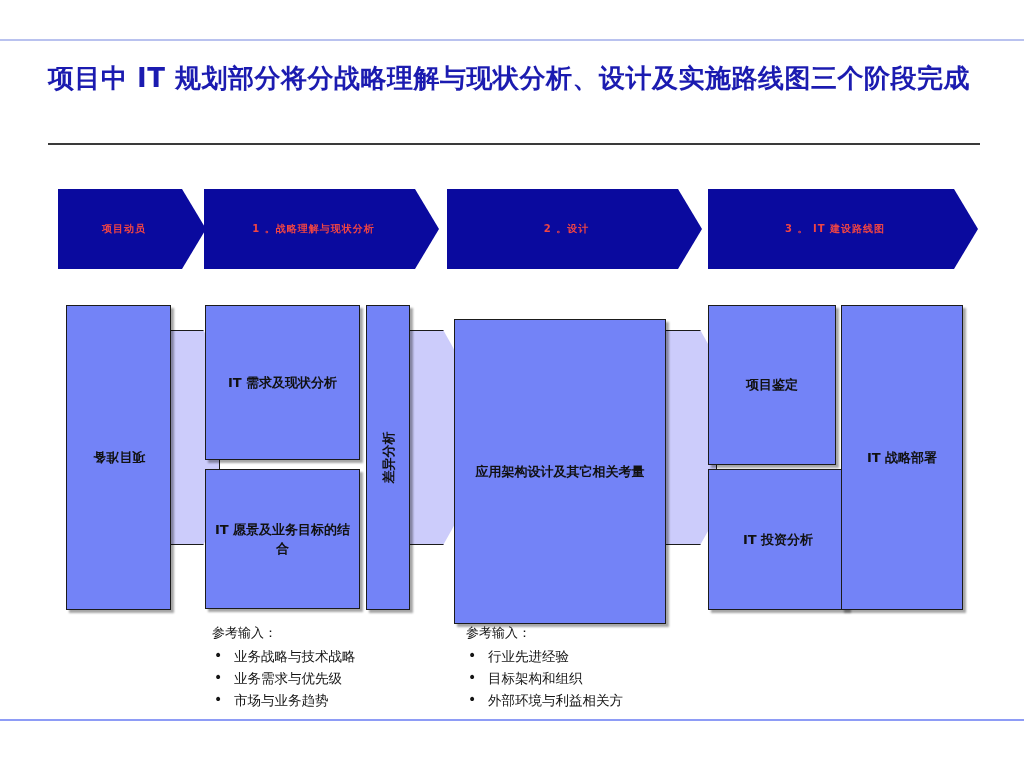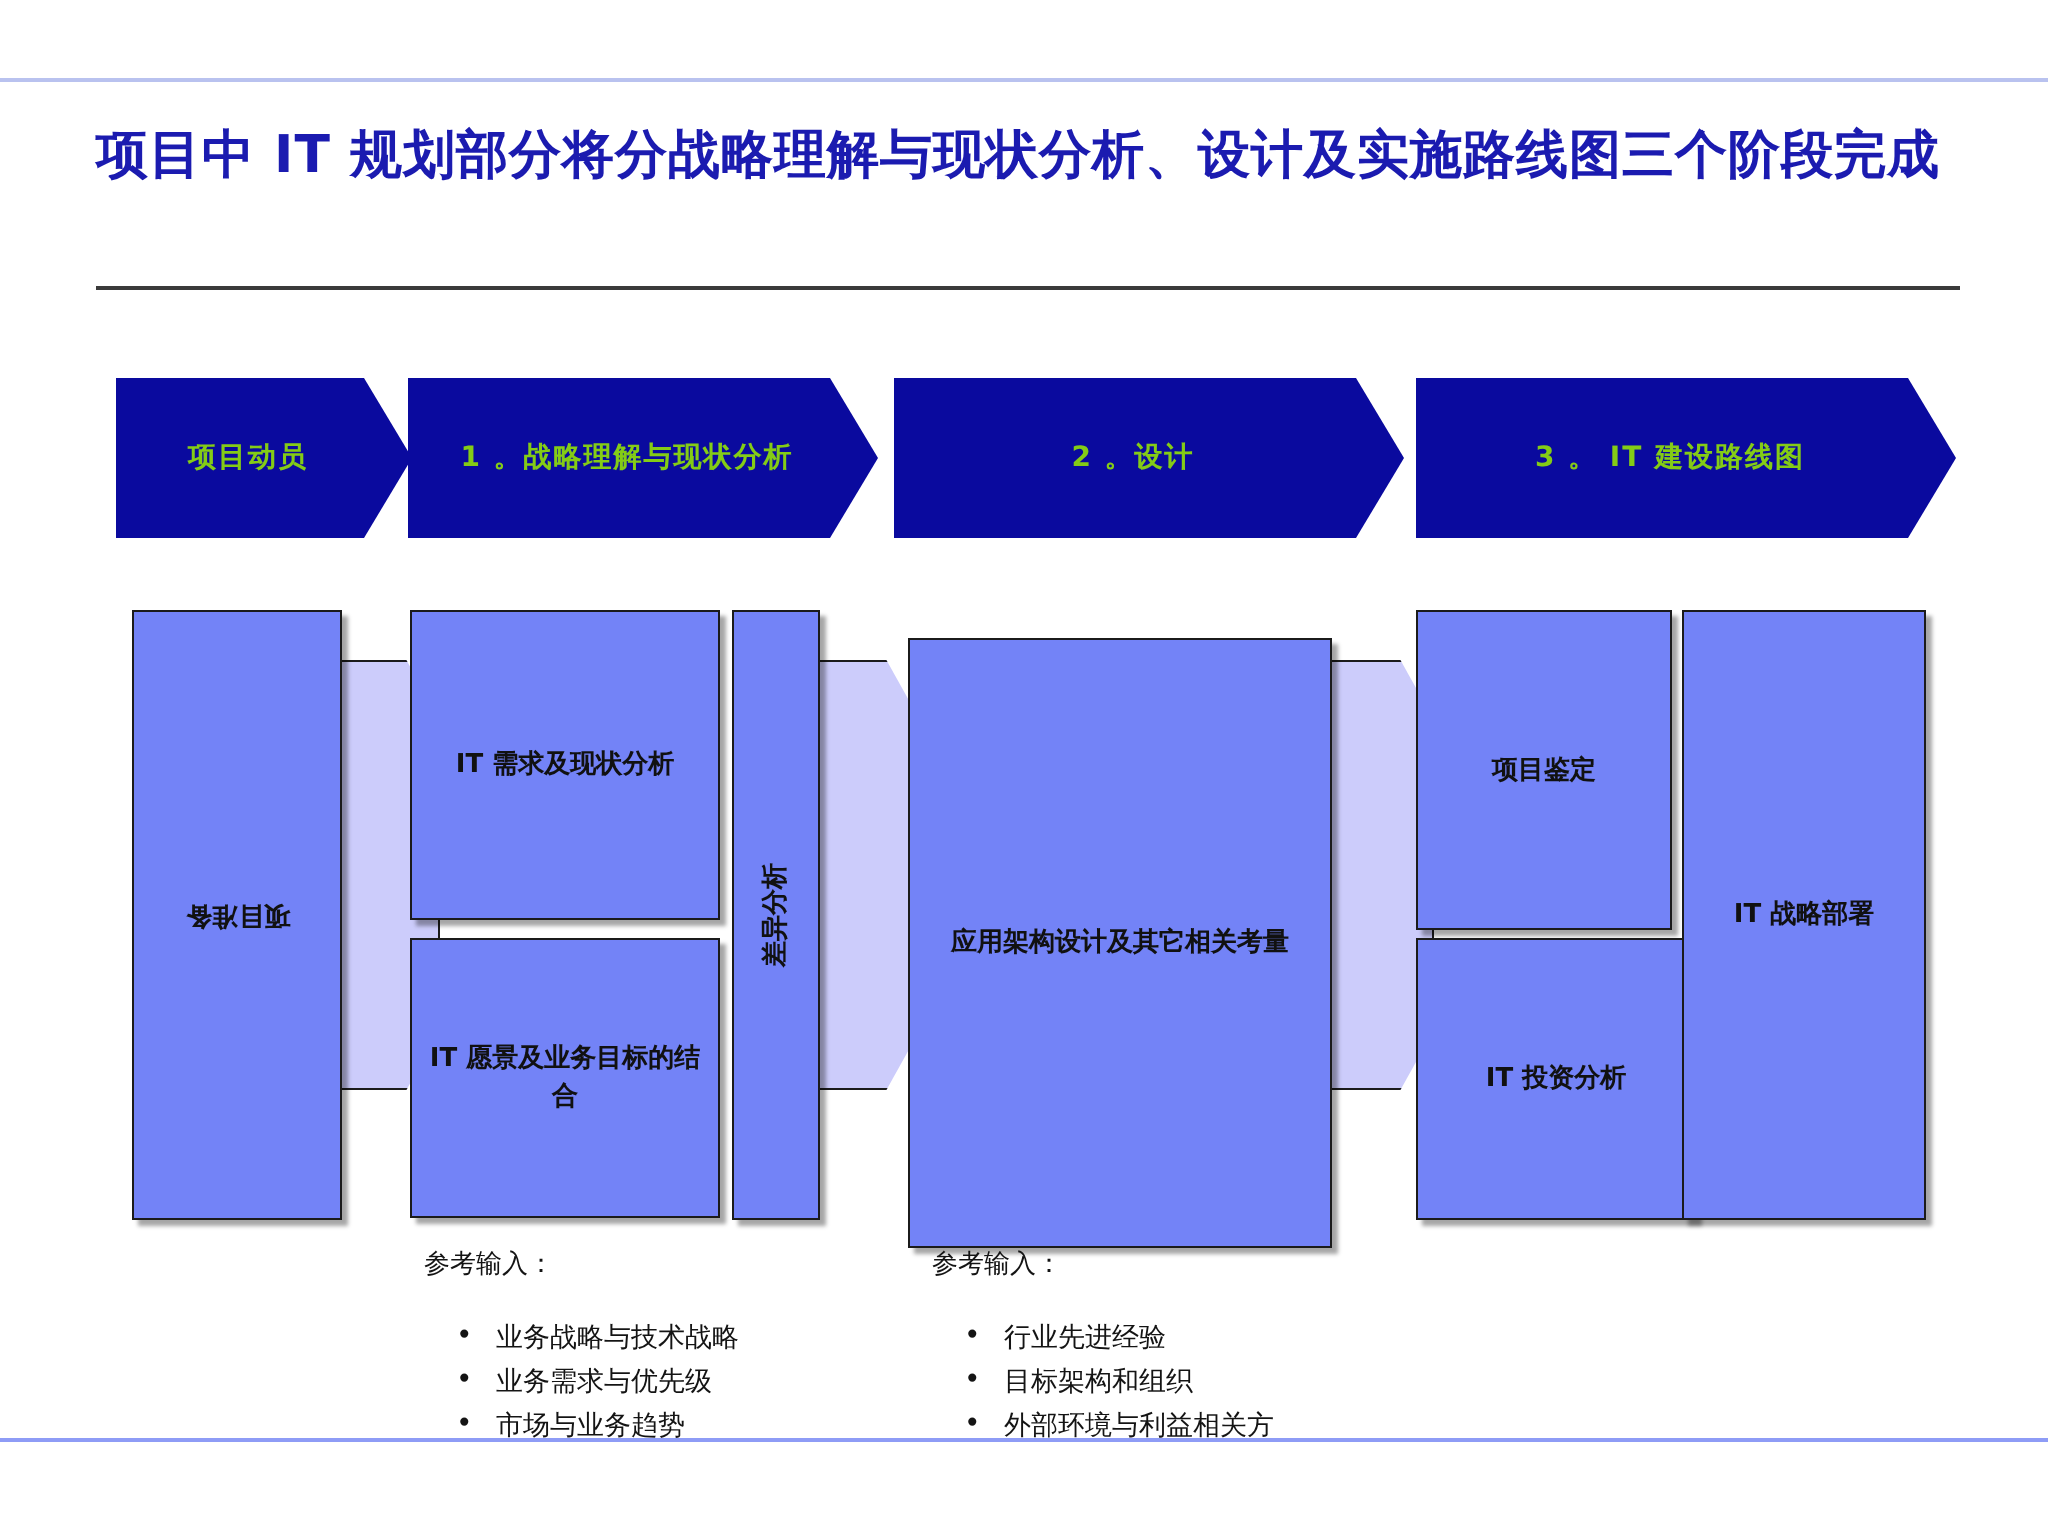--- a/index.html
+++ b/index.html
@@ -50,22 +50,22 @@
     color: #1b1bb0;
     letter-spacing: 0.5px;
   }
 
   
   .chevron {
     position: absolute;
     top: 189px;
     height: 80px;
     background: #0a0a9e;
-    color: #84cc16;
-    font-size: 14px;
+    color: #ef4444;
+    font-size: 10px;
     font-weight: bold;
     display: flex;
     align-items: center;
     justify-content: center;
     text-align: right;
     box-sizing: border-box;
     padding: 0 26px 0 10px;
     clip-path: polygon(0 0, calc(100% - 24px) 0, 100% 50%, calc(100% - 24px) 100%, 0 100%);
     filter: drop-shadow(3px 3px 2px rgba(0,0,0,0.45));
     letter-spacing: 1px;
@@ -109,21 +109,21 @@
     font-size: 13px;
     line-height: 22px;
   }
   .note-head {
     font-weight: normal;
     font-size: 13px;
     margin: 0 0 1px 0;
   }
   .note ul {
     list-style: none;
-    margin: 14px;
+    margin: 0;
     padding: 0;
   }
   .note li {
     position: relative;
     padding-left: 22px;
     font-size: 13.5px;
     font-family: "DejaVu Serif", "Liberation Serif", serif;
   }
   .note li::before {
     content: "\2022";

